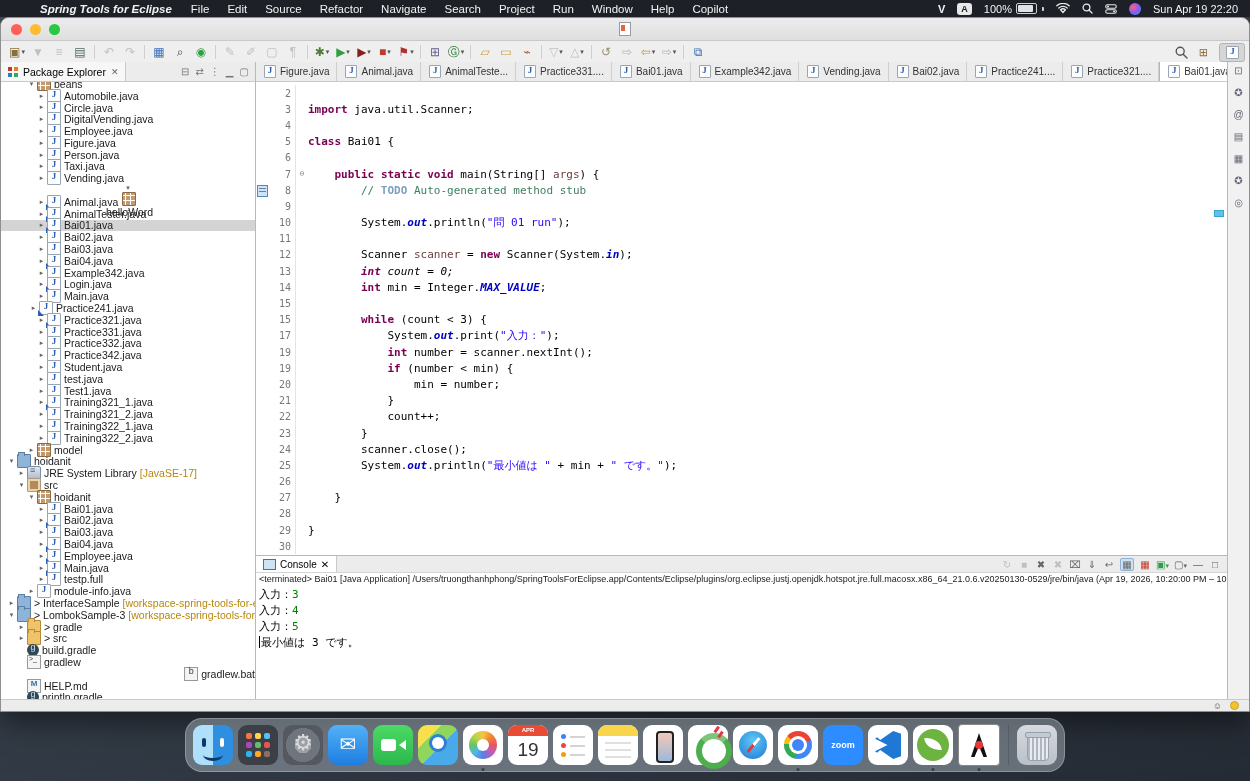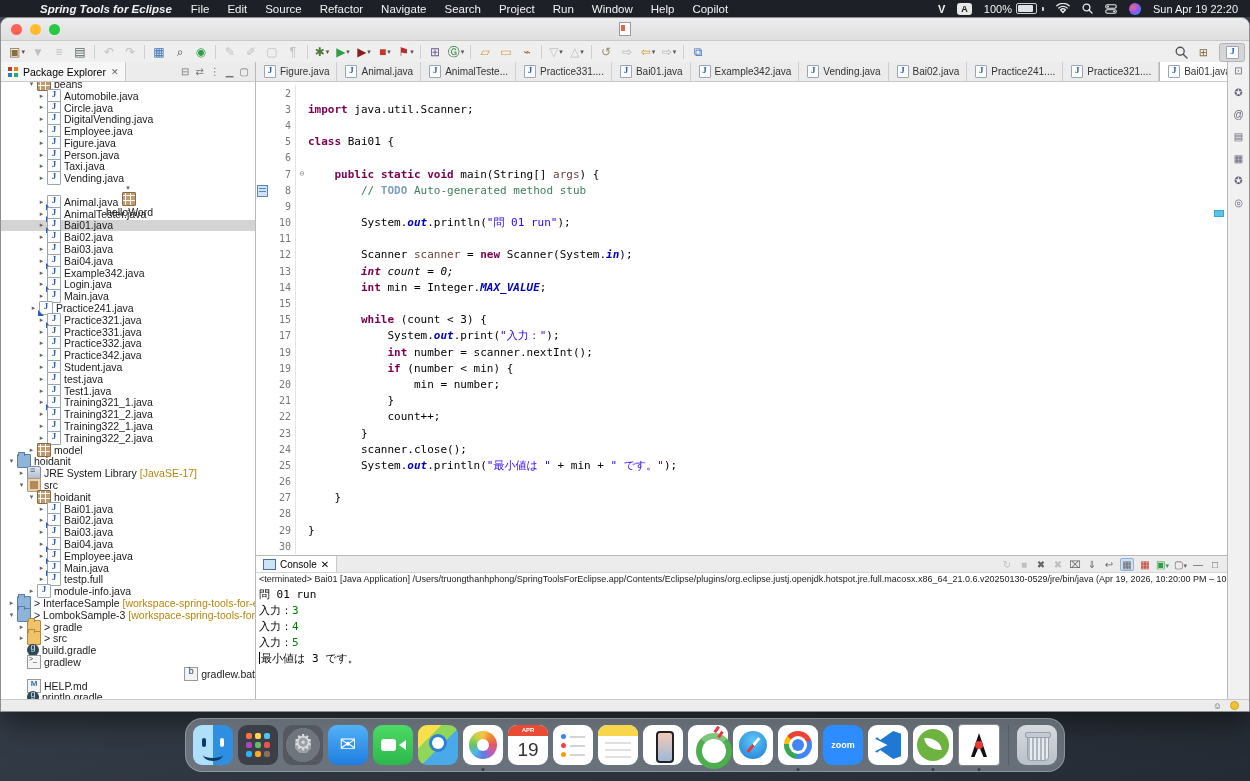--- a/index.html
+++ b/index.html
@@ -692,21 +692,20 @@
               <span class="ci on">▦</span>
               <span class="ci red">▦</span>
               <span class="ci grn">▣<span class="dda" style="font-size: 7px;">▾</span></span>
               <span class="ci ">▢<span class="dda" style="font-size: 7px;">▾</span></span>
               <span class="ci ">—</span>
               <span class="ci ">□</span>
             </span>
         </div>
         <div id="con-status">&lt;terminated&gt; Bai01 [Java Application] /Users/truongthanhphong/SpringToolsForEclipse.app/Contents/Eclipse/plugins/org.eclipse.justj.openjdk.hotspot.jre.full.macosx.x86_64_21.0.6.v20250130-0529/jre/bin/java  (Apr 19, 2026, 10:20:00 PM – 10:20:22 PM elapsed: 0:0</div>
         <div id="con-body">
-            <div class="con-line"><span class="cout">問 01 run</span></div>
             <div class="con-line"><span class="cout">入力：</span><span class="cin">3</span></div>
             <div class="con-line"><span class="cout">入力：</span><span class="cin">4</span></div>
             <div class="con-line"><span class="cout">入力：</span><span class="cin">5</span></div>
             <div class="con-line"><span class="caret"></span><span class="cout">最小値は 3 です。</span></div>
           </div>
       </div>
     </div>
 
     <div id="rail">
         <span class="ri">⊡</span>

